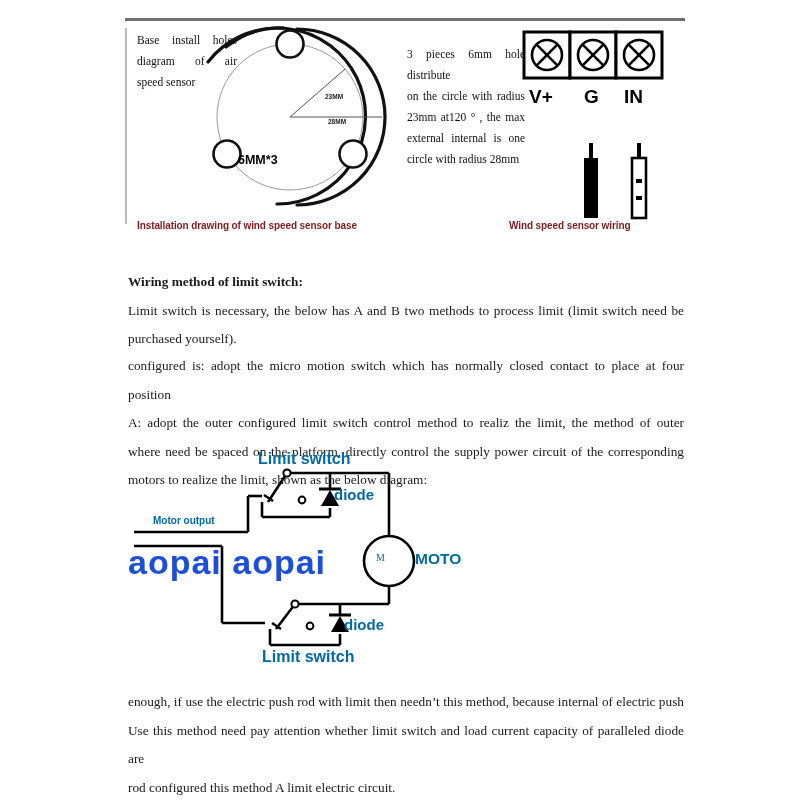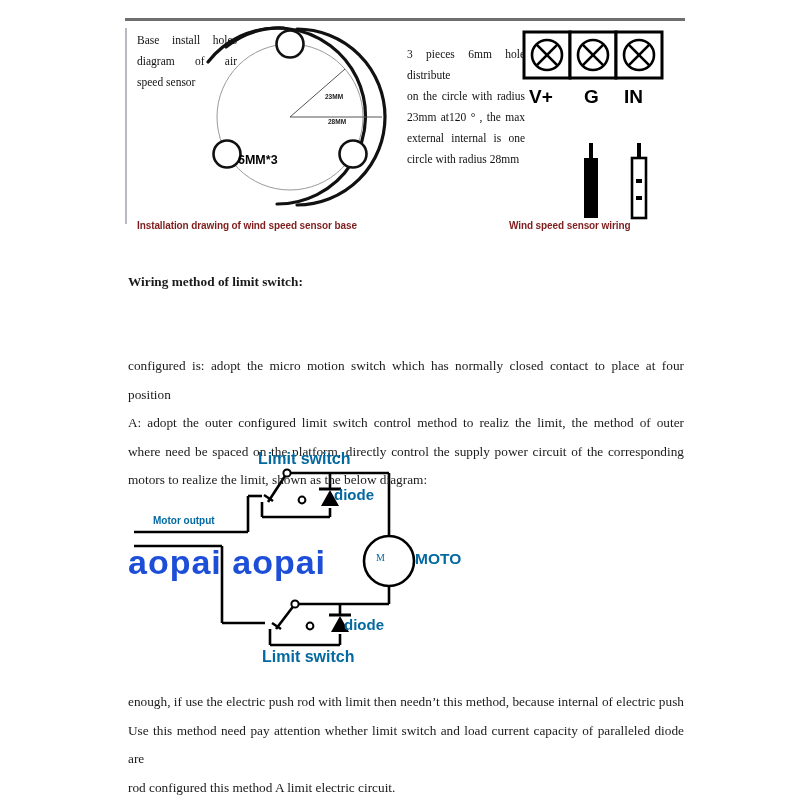--- a/index.html
+++ b/index.html
@@ -336,20 +336,24 @@
   <div class="caption" id="caption-wiring">Wind speed sensor wiring</div>
 
   <div class="term-label" style="left:529px; top:86px;">V+</div>
   <div class="term-label" style="left:584px; top:86px;">G</div>
   <div class="term-label" style="left:624px; top:86px;">IN</div>
 
   <div class="watermark">aopai  aopai</div>
 
   <div class="body-text" id="para-intro">
     <p class="heading">Wiring method of limit switch:</p>
+    <p>
+      <span class="line">Limit switch is necessary, the below has A and B two methods to process limit (limit switch need be</span>
+      <span class="line last">purchased yourself).</span>
+    </p>
   </div>
 
   <div class="body-text" id="para-a">
     <p>
       <span class="line">configured is: adopt the micro motion switch which has normally closed contact to place at four position</span>
       <span class="line">A: adopt the outer configured limit switch control method to realiz    the limit, the method of outer</span>
       <span class="line">where need be spaced on the platform, directly control the supply power circuit of the corresponding</span>
       <span class="line last">motors to realize the limit, shown as the below diagram:</span>
     </p>
   </div>

